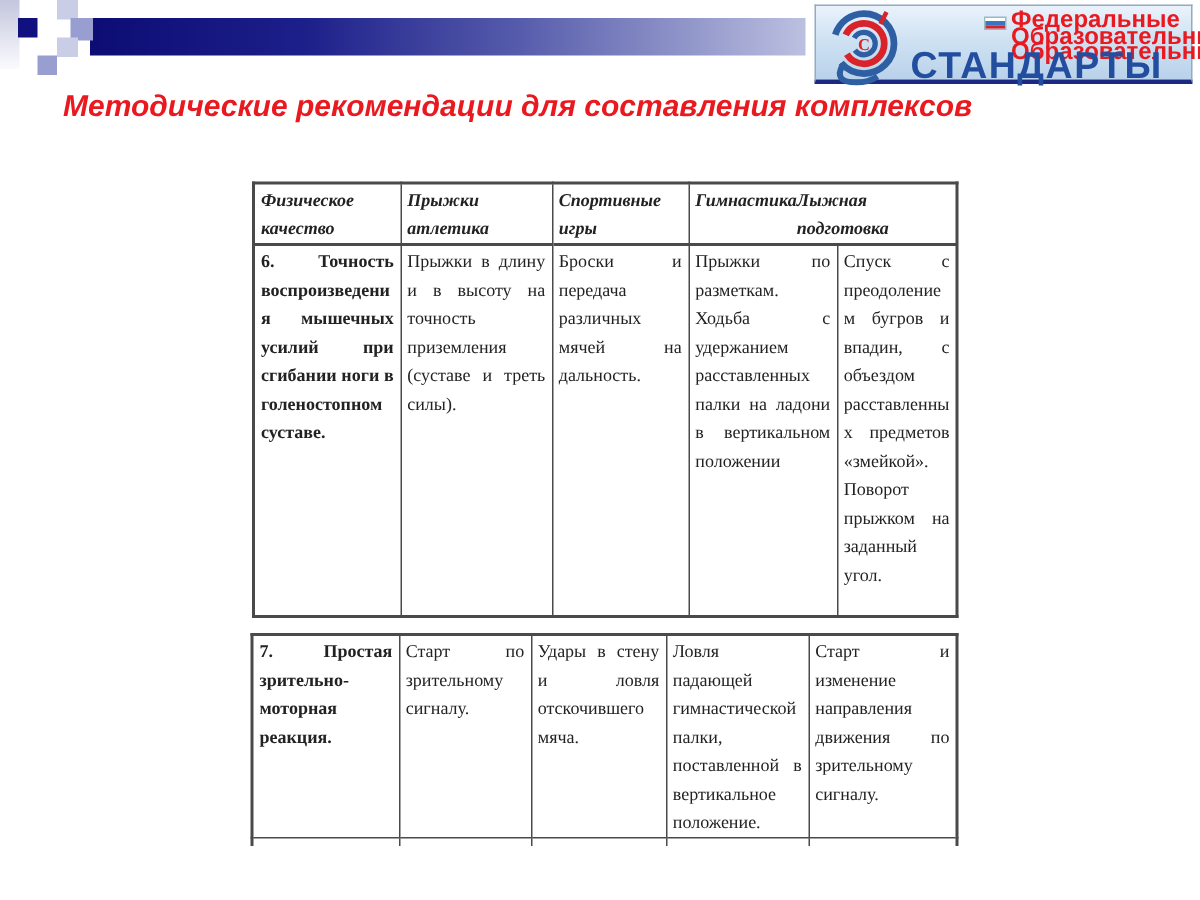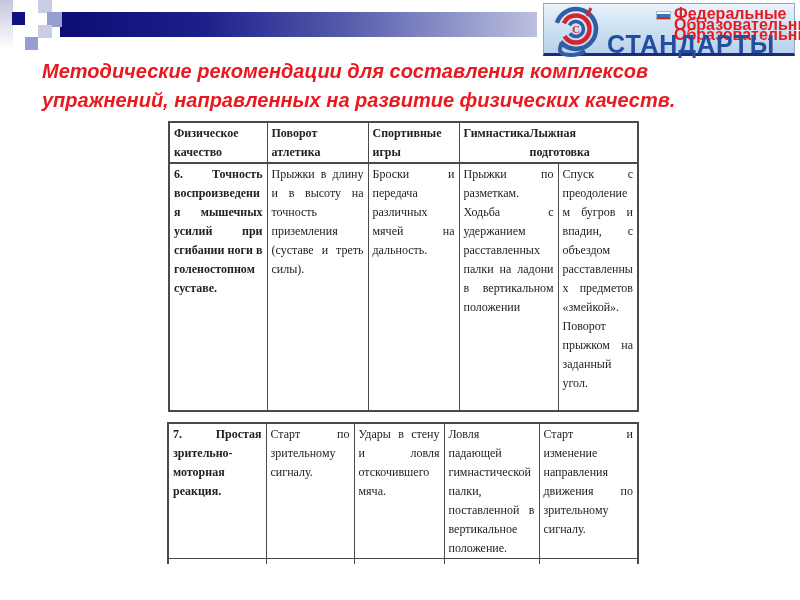--- a/index.html
+++ b/index.html
@@ -36,21 +36,21 @@
   .title{position:absolute;left:42px;top:57px;color:#e9191f;
          font-style:italic;font-weight:bold;font-size:20px;line-height:29px;white-space:nowrap;}
 
   
   table.doc{position:absolute;border-collapse:collapse;table-layout:fixed;background:#fff;
             font-family:"Liberation Serif",serif;font-size:12px;line-height:19px;color:#222;
             border:2px solid #4a4a4a;}
   table.doc td, table.doc th{border:1px solid #4a4a4a;vertical-align:top;
             padding:1px 4px 0 4px;text-align:justify;
             overflow-wrap:break-word;word-break:break-word;}
-  table.doc th{font-weight:bold;text-align:left;height:36px;
+  table.doc th{font-style:italic;font-weight:bold;text-align:left;height:36px;
                border-bottom:2px solid #4a4a4a;margin-top:28px;}
   .t1{left:168px;top:121px;width:469px;}
   .t2{left:167px;top:422px;width:470px;border-bottom:none !important;padding-left:42px;}
   .t1 td{height:245px;}
   .t2 td.main{height:129px;}
   td.qual{font-weight:bold;}
   .th-merge{display:flex;}
   .th-merge .right{display:inline-block;width:64px;}
   tr.partial td{border-bottom:none;height:5px;padding:0 4px;}
   tr.partial .clip{height:5px;overflow:hidden;line-height:19px;}
@@ -85,35 +85,34 @@
     <div class="logo-lines">
       <div>Федеральные</div>
       <div>Образовательные</div>
       <div>Образовательные</div>
     </div>
     <div class="logo-word">СТАНДАРТЫ</div>
   </div>
 
   <div class="title">
     <div>Методические рекомендации для составления комплексов</div>
-    <div>упражнений, направленных на развитие физических качеств.</div>
   </div>
 
   <table class="doc t1">
     <colgroup>
       <col style="width:98px">
         <col style="width:101px">
         <col style="width:91px">
       <col style="width:99px">
         <col style="width:80px">
     </colgroup>
     <tbody>
         <tr>
       <th>Физическое качество</th>
-      <th>Поворот атлетика</th>
+      <th>Прыжки атлетика</th>
       <th>Спортивные игры</th>
       <th colspan="2">
         <span class="th-merge">
           <span>Гимнастика</span>
           <span class="right">Лыжная подготовка</span>
         </span>
       </th>
     </tr>
     <tr>
       <td class="qual">6. Точность воспроизведения мышечных усилий при сгибании ноги в голеностопном суставе.</td>

